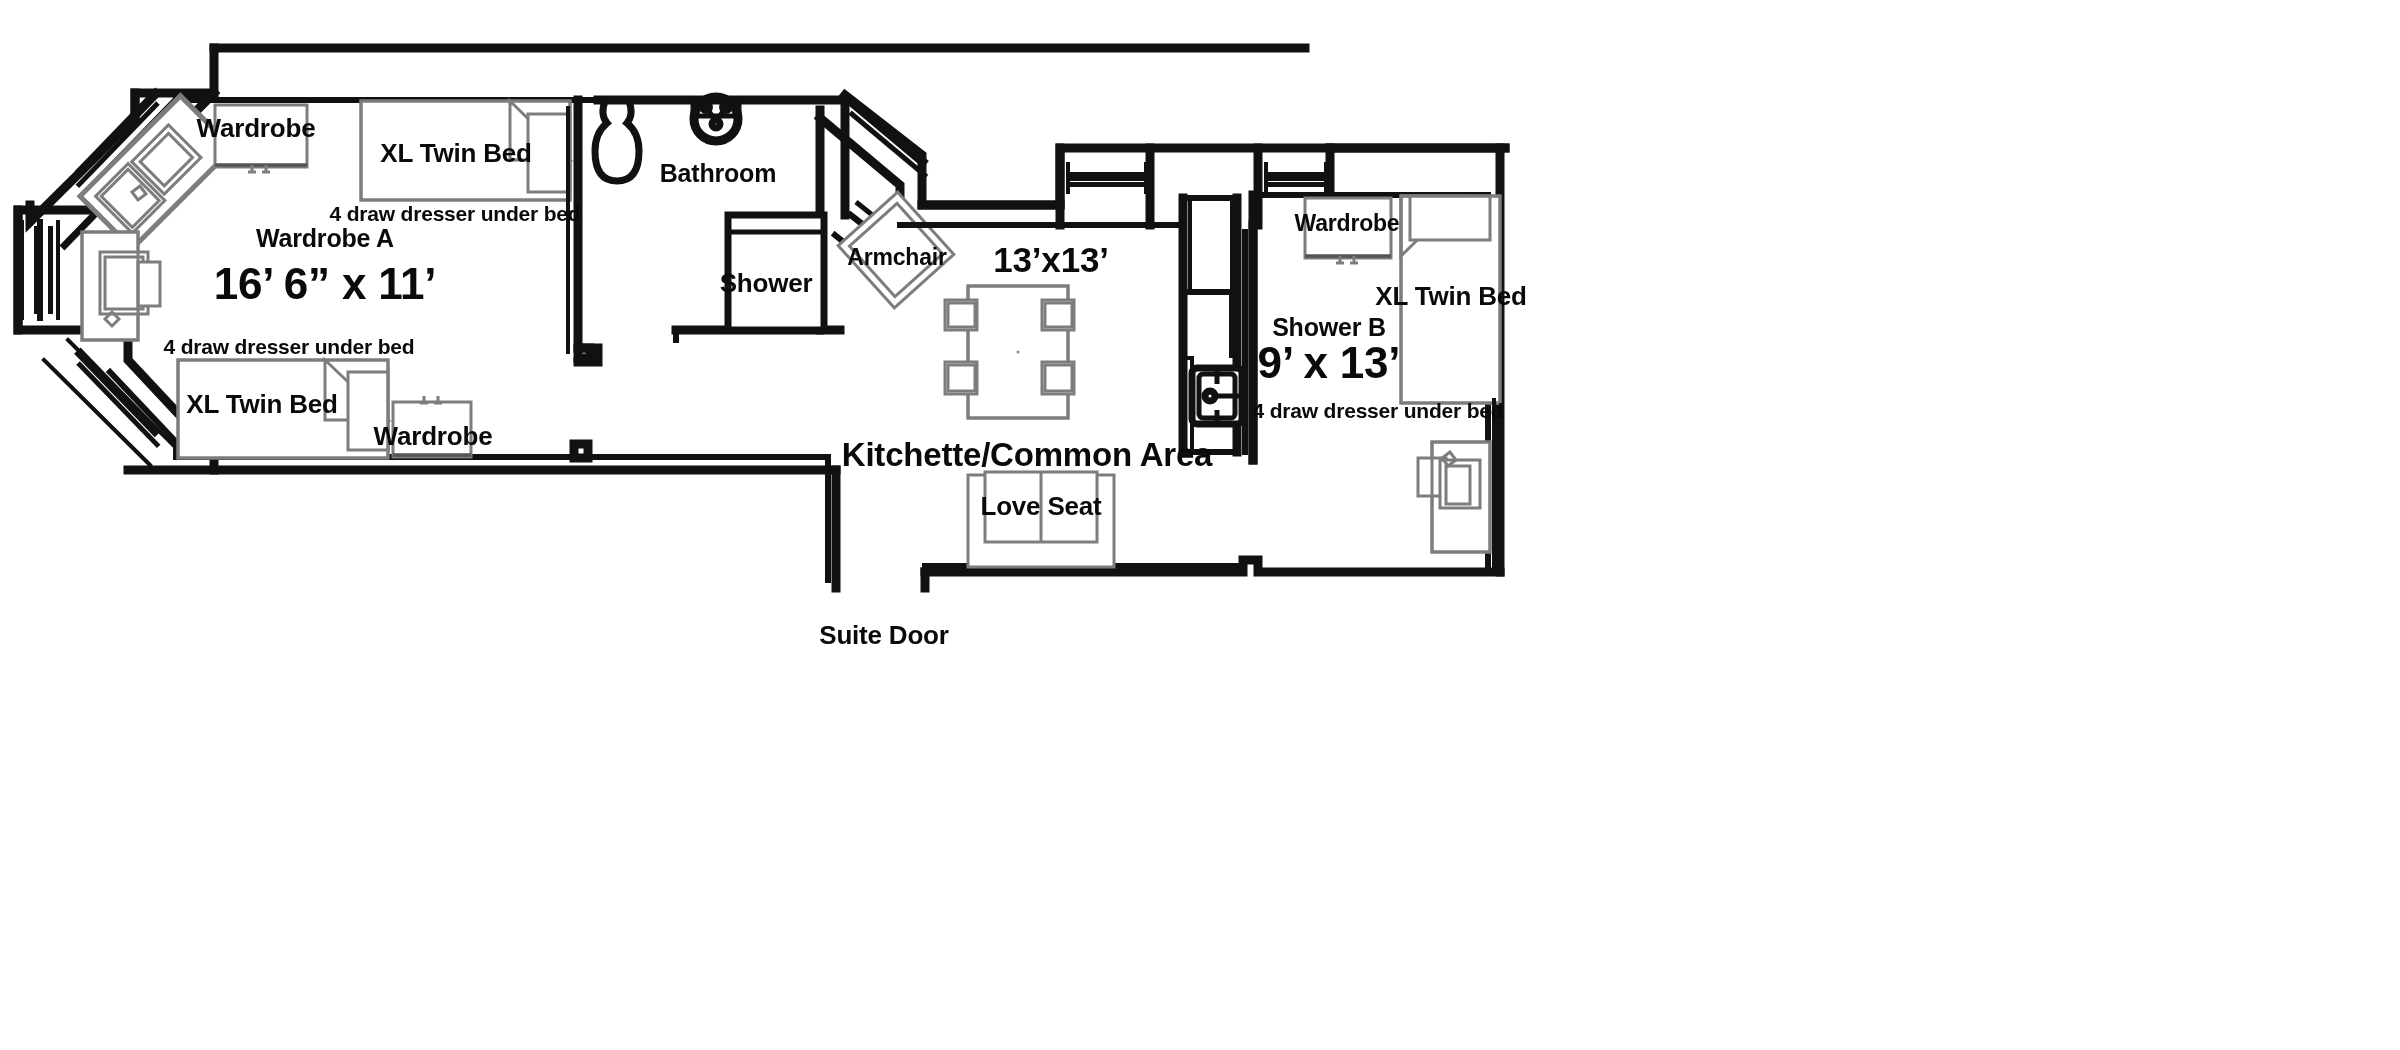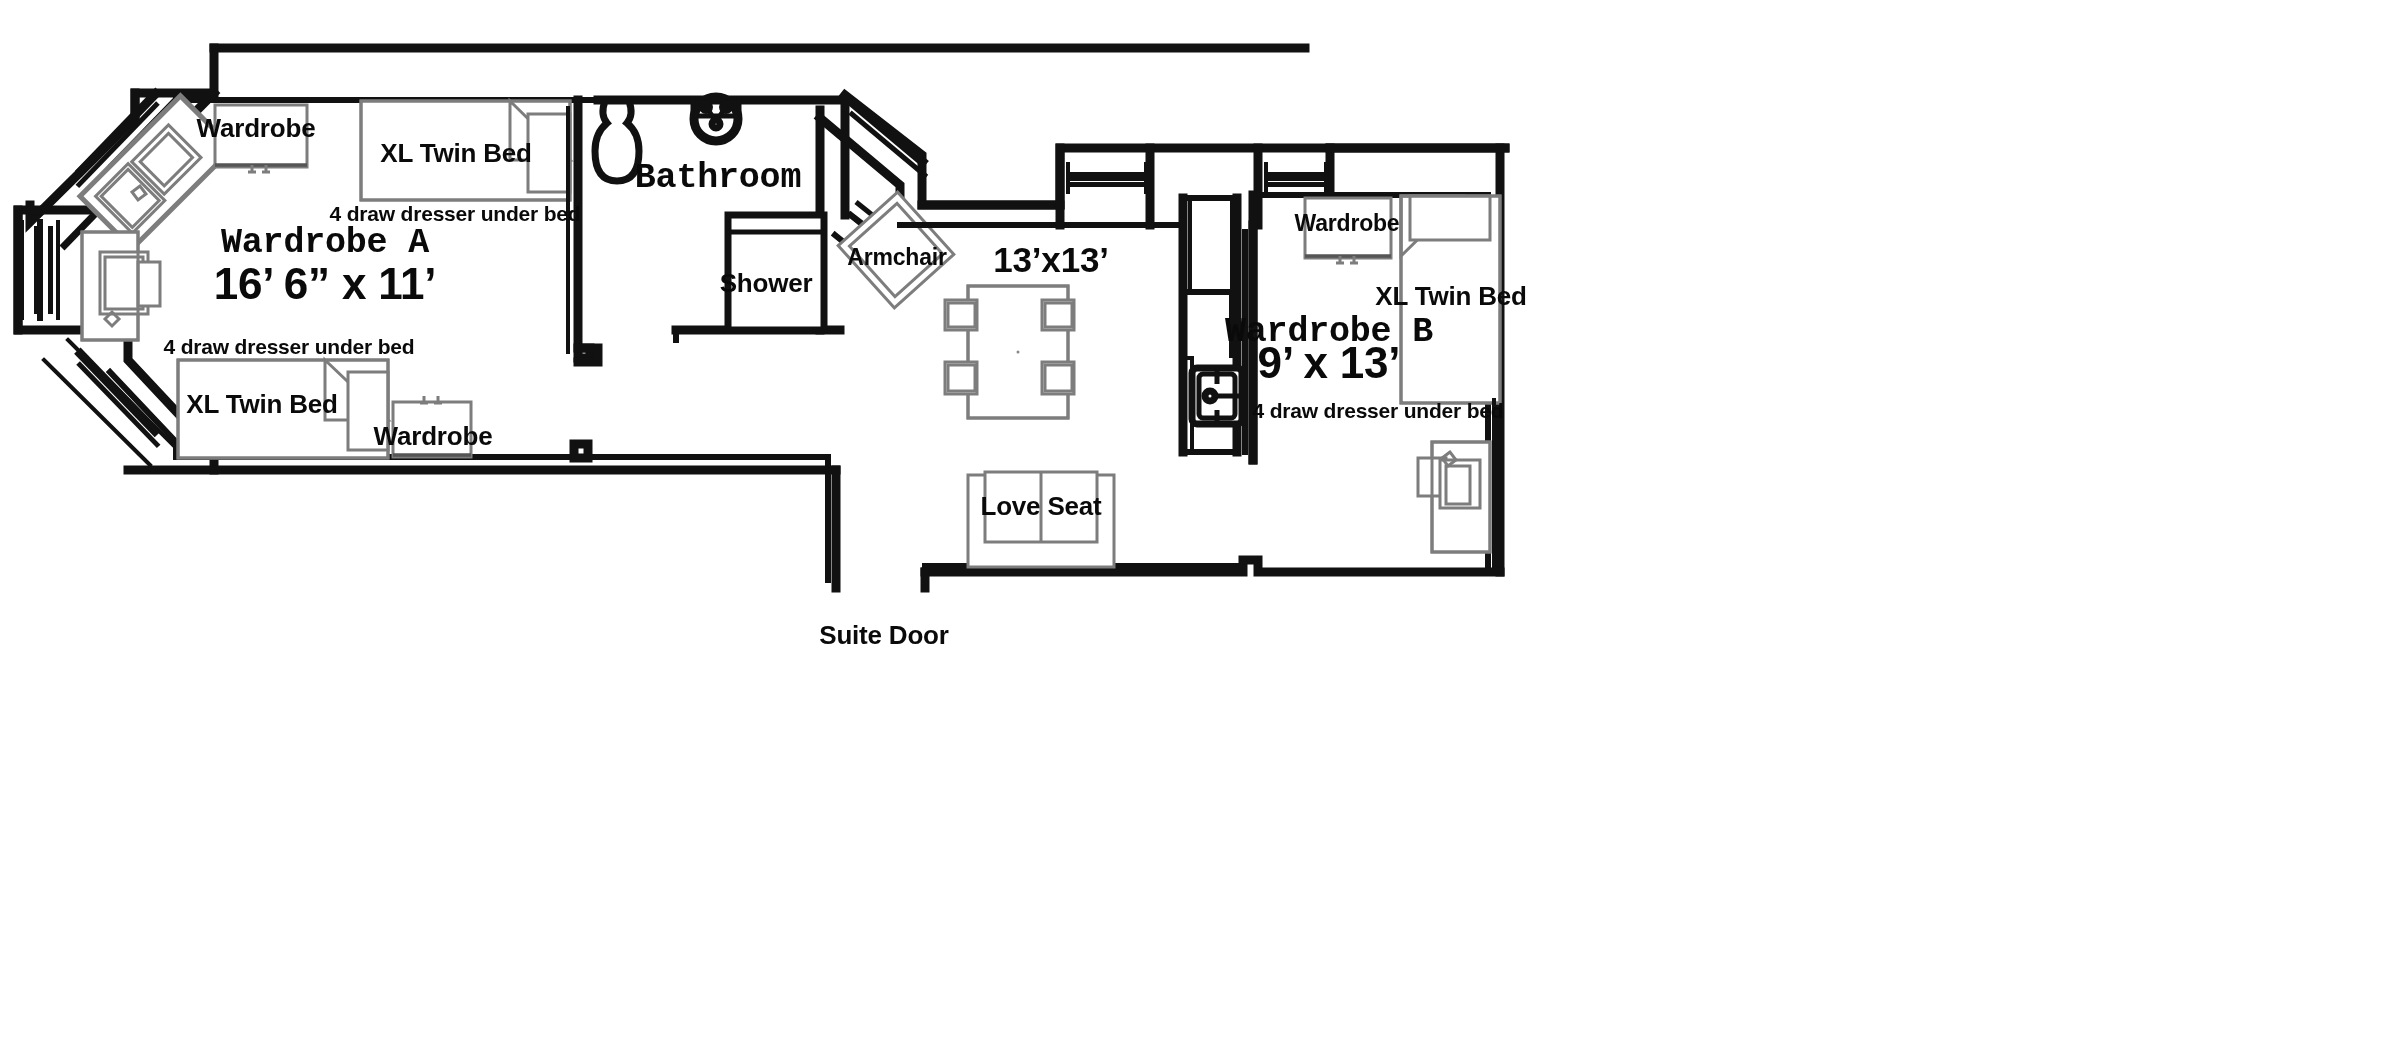--- a/index.html
+++ b/index.html
@@ -30,21 +30,21 @@
   
   .label {
     position: absolute;
     font-family: "Liberation Sans", sans-serif;
     font-weight: bold;
     color: #0a0a0a;
     white-space: nowrap;
     letter-spacing: -0.2px;
     line-height: 1;
   }
-  .lbl-room      { font-size: 35px; font-family: Liberation Mono, monospace; }
+  .lbl-room      { font-size: 25px; }
   .lbl-room-dim  { font-size: 44px; }
   .lbl-area      { font-size: 33px; }
   .lbl-big       { font-size: 35px; }
   .lbl-furn      { font-size: 26px; }
   .lbl-note      { font-size: 21px; }
   .lbl-small     { font-size: 23px; }
   .center        { transform: translateX(-50%); }
 </style>
 </head>
 <body>
@@ -330,23 +330,24 @@
       <path class="wth" d="M 828,457 L 828,580"></path>
     </g>
 
   </svg>
 
   <div class="label lbl-room center" style="left:325px; top:226px;">Wardrobe A</div>
   <div class="label lbl-room-dim center" style="left:325px; top:262px;">16’ 6” x 11’</div>
 
   <div class="label lbl-room center" style="left:718px; top:161px;">Bathroom</div>
 
+  <div class="label lbl-area center" style="left:1027px; top:438px;">Kitchette/Common Area</div>
   <div class="label lbl-big center" style="left:1051px; top:242px;">13’x13’</div>
 
-  <div class="label lbl-room center" style="left:1329px; top:315px;">Wardrobe B</div>
+  <div class="label lbl-room center" style="left:1329px; top:315px;">Shower B</div>
   <div class="label lbl-room-dim center" style="left:1329px; top:341px;">9’ x 13’</div>
 
   <div class="label lbl-furn center" style="left:256px; top:115px;">Wardrobe</div>
 
   <div class="label lbl-furn center" style="left:456px; top:140px;">XL Twin Bed</div>
 
   <div class="label lbl-note center" style="left:455px; top:203px;">4 draw dresser under bed</div>
 
   <div class="label lbl-furn center" style="left:262px; top:391px;">XL Twin Bed</div>
 

